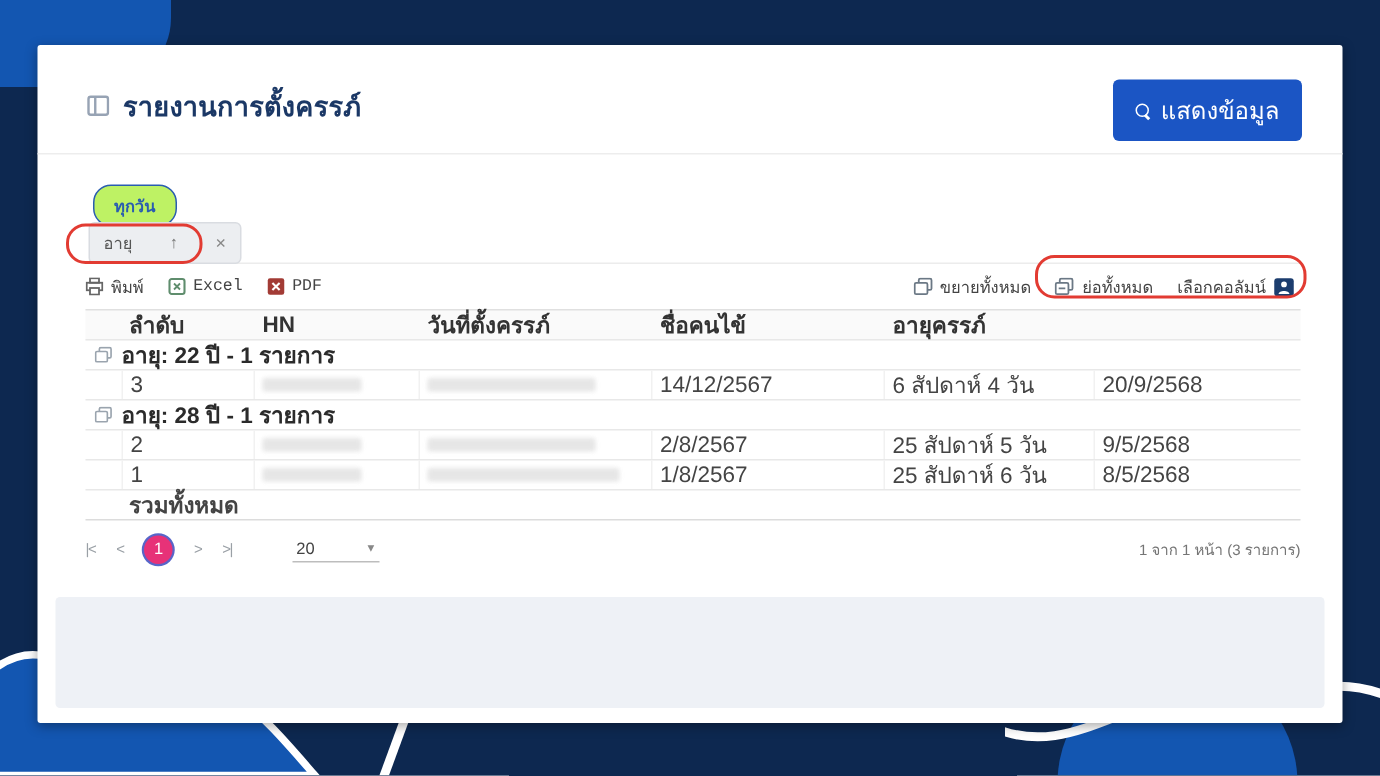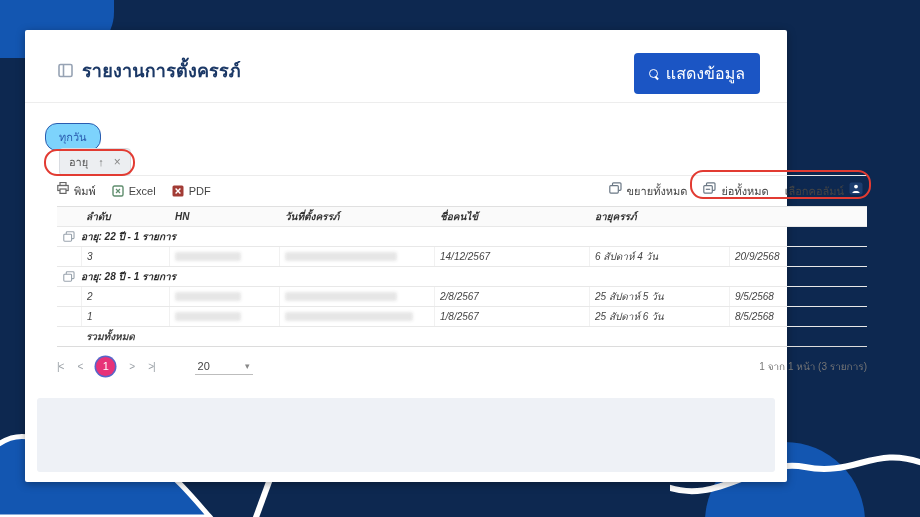--- a/index.html
+++ b/index.html
@@ -6,60 +6,60 @@
   html,body { width:920px; height:517px; overflow:hidden; }
   body { font-family:"Liberation Sans","DejaVu Sans",sans-serif; background:#0d2850; }
   #screen { position:relative; width:920px; height:517px; background:#0d2850; overflow:hidden; }
 
   
   .blob-topleft { position:absolute; left:0; top:0; width:114px; height:58px;
     background:#1356b1; border-radius:0 0 46px 0; }
   .decor-svg { position:absolute; pointer-events:none; }
 
   
-  .card { position:absolute; left:25px; top:30px; width:762px; height:452px;
+  .card { position:absolute; left:25px; top:30px; width:870px; height:452px;
     background:#ffffff; border-radius:2px; box-shadow:0 2px 8px rgba(0,0,0,.35); }
 
   .card-header { position:absolute; left:0; top:0; width:100%; height:73px;
     border-bottom:1px solid #ededed; }
   .title-wrap { position:absolute; left:33px; top:26px; display:flex; align-items:center; gap:9px; }
   .title-icon { width:15px; height:15px; display:inline-block; }
   h1.page-title { font-size:18px; font-weight:bold; color:#1b3866; letter-spacing:.2px; }
 
   .primary-btn { position:absolute; right:27px; top:23px; display:flex; align-items:center; gap:7px;
     background:#1b55c4; color:#fff; border:none; border-radius:4px; padding:8px 15px;
     font-size:16px; font-family:inherit; cursor:pointer; }
   .search-glyph { position:relative; width:10px; height:10px; display:inline-block; }
   .search-glyph::before { content:""; position:absolute; left:0; top:0; width:7px; height:7px;
     border:1.5px solid #fff; border-radius:50%; }
   .search-glyph::after { content:""; position:absolute; left:7px; top:7px; width:4px; height:1.6px;
     background:#fff; transform:rotate(45deg); transform-origin:0 0; }
 
-  .day-chip { position:absolute; left:20px; top:93px; display:inline-block;
-    border:1px solid #2a5db0; color:#2a5db0; background:#7dd3fc; border-radius:12px;
-    padding:4px 13px; font-size:11px; cursor:pointer; }
+  .day-chip { position:absolute; left:37px; top:93px; display:inline-block;
+    border:1px solid #2a5db0; color:#2a5db0; background:#bef264; border-radius:12px;
+    padding:4px 13px; font-size:11px; cursor:pointer;font-weight:bold; }
 
   
   .grid-area { position:absolute; left:32px; top:118px; width:810px; }
 
   .group-panel { height:28px; border-bottom:1px solid #ececec; display:flex; align-items:center; }
-  .group-chip { display:inline-flex; align-items:center; gap:10px; background:#eceef1;
+  .group-chip { display:inline-flex; align-items:center; gap:25px; background:#eceef1;
     border:1px solid #d9dce1; border-radius:4px; padding:4px 9px; font-size:11px; color:#555;
     margin-left:2px; cursor:pointer; }
   .group-chip .sort { color:#777; font-size:11px; cursor:pointer; }
   .group-chip .close { color:#888; font-size:12px; cursor:pointer; }
 
   .toolbar { height:30px; display:flex; align-items:center; justify-content:space-between; }
   .tb-left, .tb-right { display:flex; align-items:center; gap:16px; }
-  .tb-btn { display:inline-flex; gap:5px; font-size:11px; color:#444;
-    cursor:pointer; background:none; border:none; font-family:Liberation Sans, sans-serif; }
+  .tb-btn { display:inline-flex; align-items:center; gap:5px; font-size:11px; color:#444;
+    cursor:pointer; background:none; border:none; font-family:Liberation Mono, monospace; }
   .tb-right { padding-right:4px; }
 
   
-  .tbl { width:100%; font-size:10px; color:#444;font-style:italic; }
+  .tbl { width:100%; font-size:15px; color:#444; }
   .trow { display:grid; grid-template-columns:24px 89px 110px 155px 155px 140px 1fr;
     align-items:center; height:20px; border-bottom:1px solid #e8e8e8; }
   .thead { background:#fafafa; border-top:1px solid #e0e0e0; font-weight:bold; color:#333; height:21px; }
   .cell { padding:0 5px; white-space:nowrap; overflow:hidden; }
   .group-row { font-weight:bold; color:#2b2b2b; }
   .group-row .glabel { grid-column:2 / 8; padding-left:0; }
   .gicon { justify-self:center; }
   .data-row .cell { border-right:1px solid #f1f1f1; height:100%; display:flex; align-items:center; }
   .data-row .cell:last-child { border-right:none; }
   .data-row .cell.first { border-left:1px solid #f1f1f1; }

